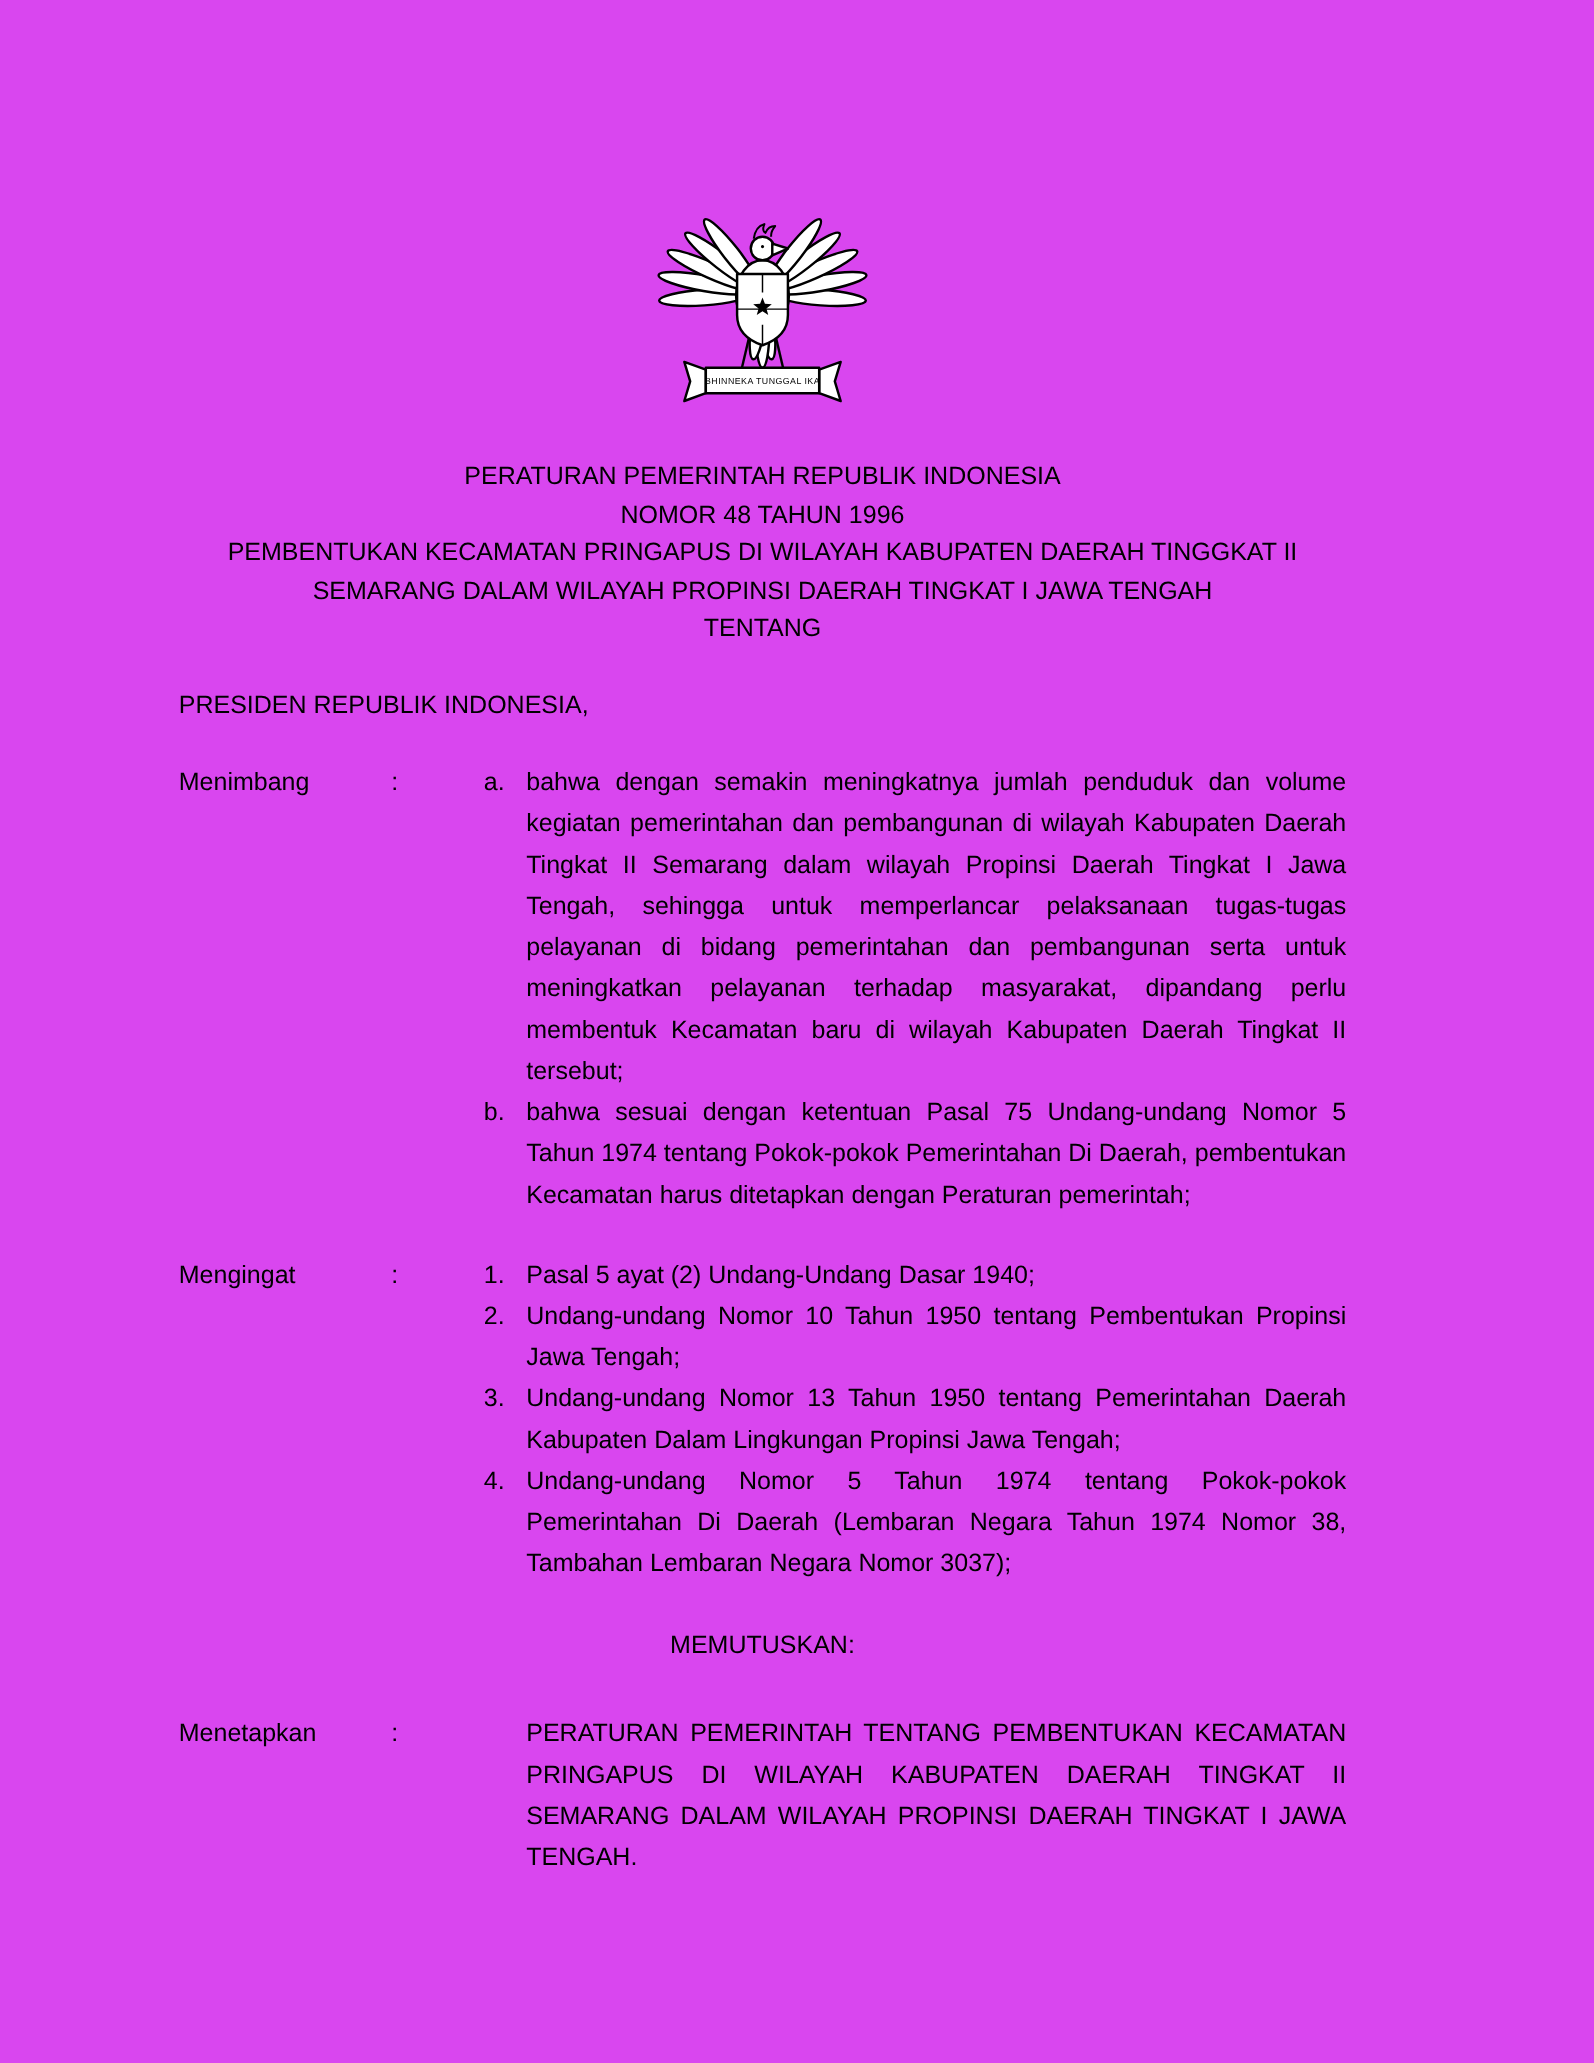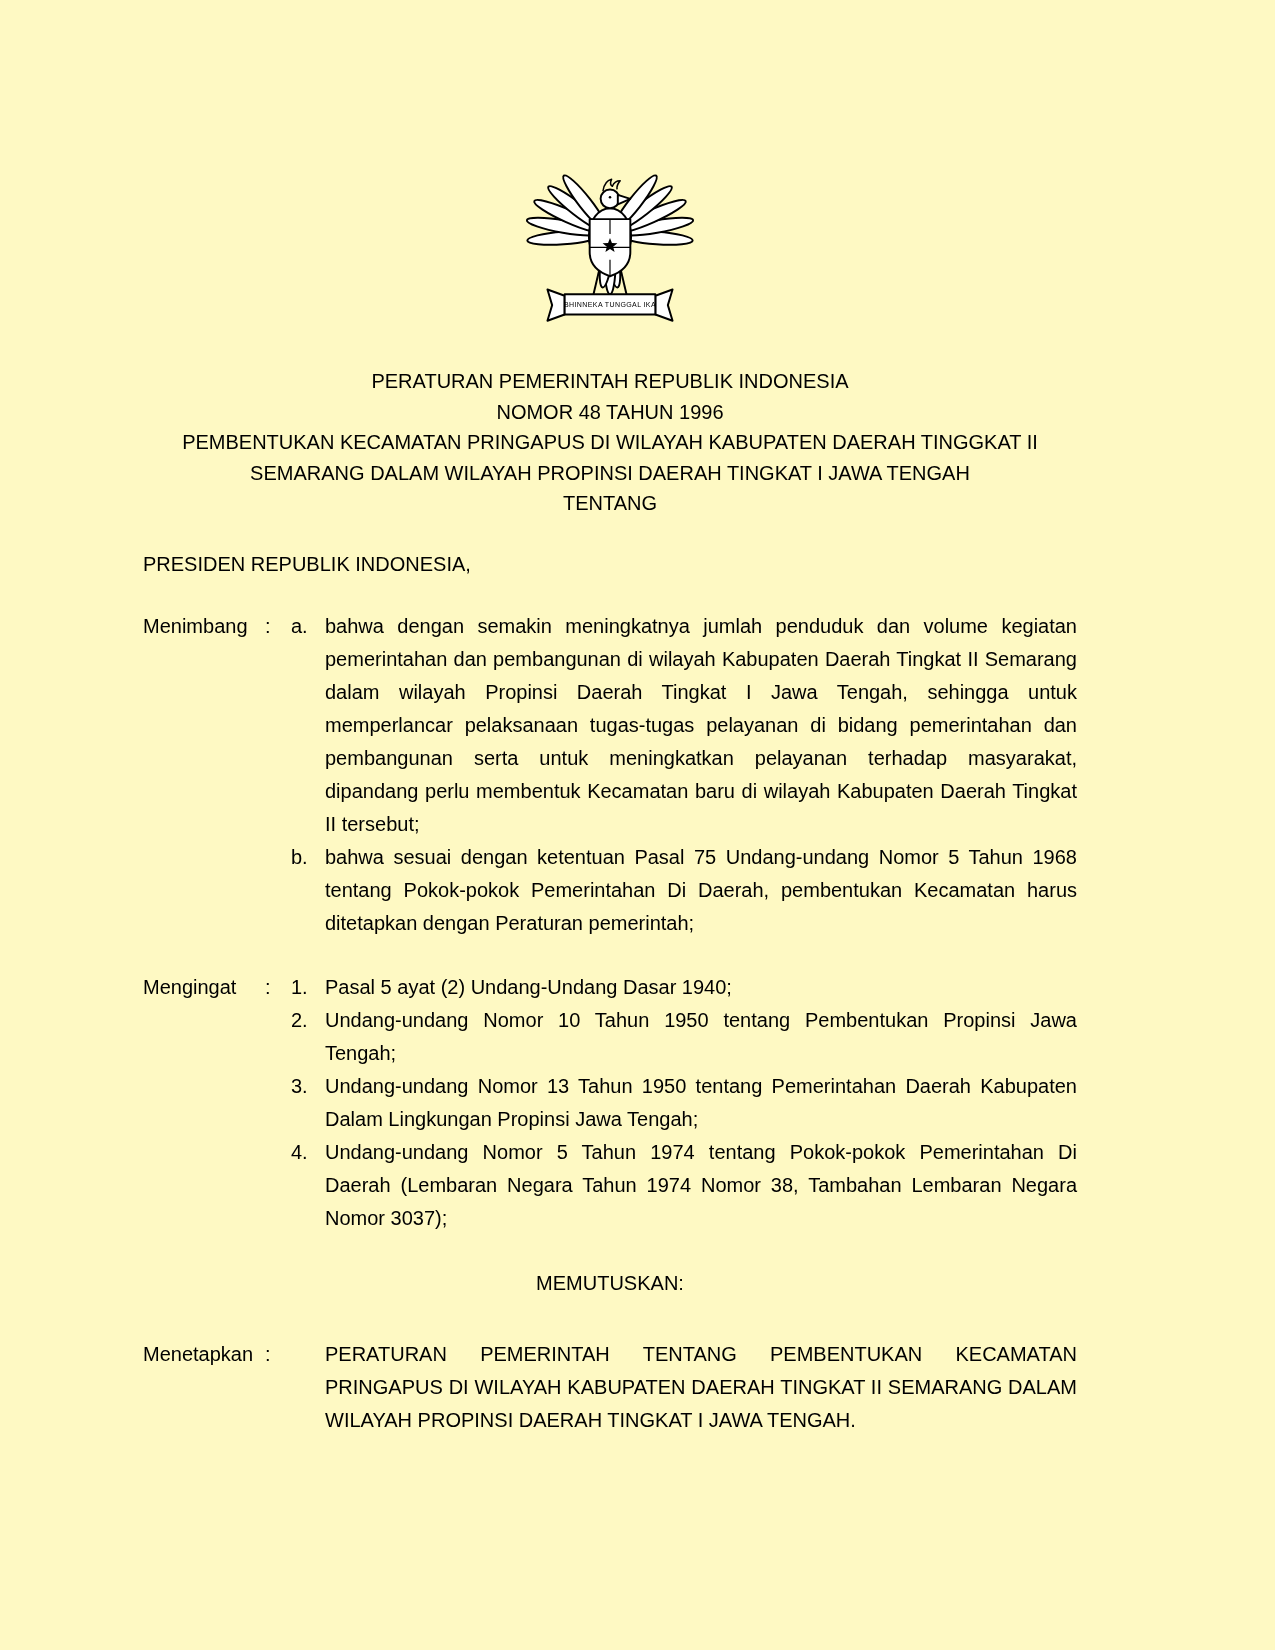--- a/index.html
+++ b/index.html
@@ -1,21 +1,21 @@
 <!DOCTYPE html>
 <html><head>
 <meta charset="utf-8">
 <style>
   html, body { margin: 0; padding: 0; background: #ffffff; }
   .page {
     position: relative;
     width: 1275px;
     height: 1650px;
     margin: 0 auto;
-    background: #fef9c3;
+    background: #d946ef;
     color: #000000;
     font-family: "Liberation Sans", sans-serif;
     font-size: 20px;
     box-sizing: border-box;
     padding: 136px 198px 40px 143px;
     overflow: hidden;
   }
   .emblem-wrap {
     display: flex;
     justify-content: center;
@@ -27,20 +27,21 @@
   }
   .salutation {
     text-align: left;
     margin-top: 30px;
     line-height: 30px;
   }
   .section {
     display: flex;
     margin-top: 31px;
     line-height: 33px;
+    gap: 48px;
   }
   .sec-label { width: 122px; flex: none; }
   .sec-colon { width: 26px; flex: none; }
   .sec-body  { flex: 1; min-width: 0; }
   .item { display: flex; }
   .item-marker { width: 34px; flex: none; }
   .item-text { flex: 1; min-width: 0; text-align: justify; }
   .sec-text { margin-left: 34px; text-align: justify; }
   .memutuskan {
     text-align: center;
@@ -116,21 +117,21 @@
   <div class="section">
     <div class="sec-label">Menimbang</div>
     <div class="sec-colon">:</div>
     <div class="sec-body">
       <div class="item">
         <div class="item-marker">a.</div>
         <div class="item-text">bahwa dengan semakin meningkatnya jumlah penduduk dan volume kegiatan pemerintahan dan pembangunan di wilayah Kabupaten Daerah Tingkat II Semarang dalam wilayah Propinsi Daerah Tingkat I Jawa Tengah, sehingga untuk memperlancar pelaksanaan tugas-tugas pelayanan di bidang pemerintahan dan pembangunan serta untuk meningkatkan pelayanan terhadap masyarakat, dipandang perlu membentuk Kecamatan baru di wilayah Kabupaten Daerah Tingkat II tersebut;</div>
       </div>
       <div class="item">
         <div class="item-marker">b.</div>
-        <div class="item-text">bahwa sesuai dengan ketentuan Pasal 75 Undang-undang Nomor 5 Tahun 1968 tentang Pokok-pokok Pemerintahan Di Daerah, pembentukan Kecamatan harus ditetapkan dengan Peraturan pemerintah;</div>
+        <div class="item-text">bahwa sesuai dengan ketentuan Pasal 75 Undang-undang Nomor 5 Tahun 1974 tentang Pokok-pokok Pemerintahan Di Daerah, pembentukan Kecamatan harus ditetapkan dengan Peraturan pemerintah;</div>
       </div>
     </div>
   </div>
 
   <div class="section">
     <div class="sec-label">Mengingat</div>
     <div class="sec-colon">:</div>
     <div class="sec-body">
       <div class="item">
         <div class="item-marker">1.</div>

